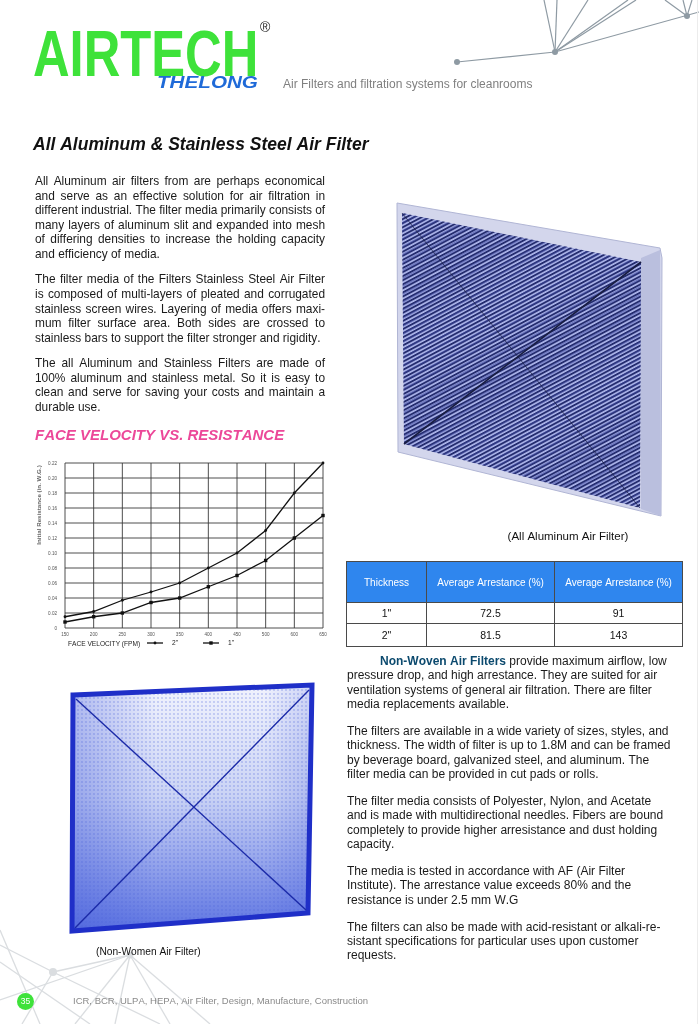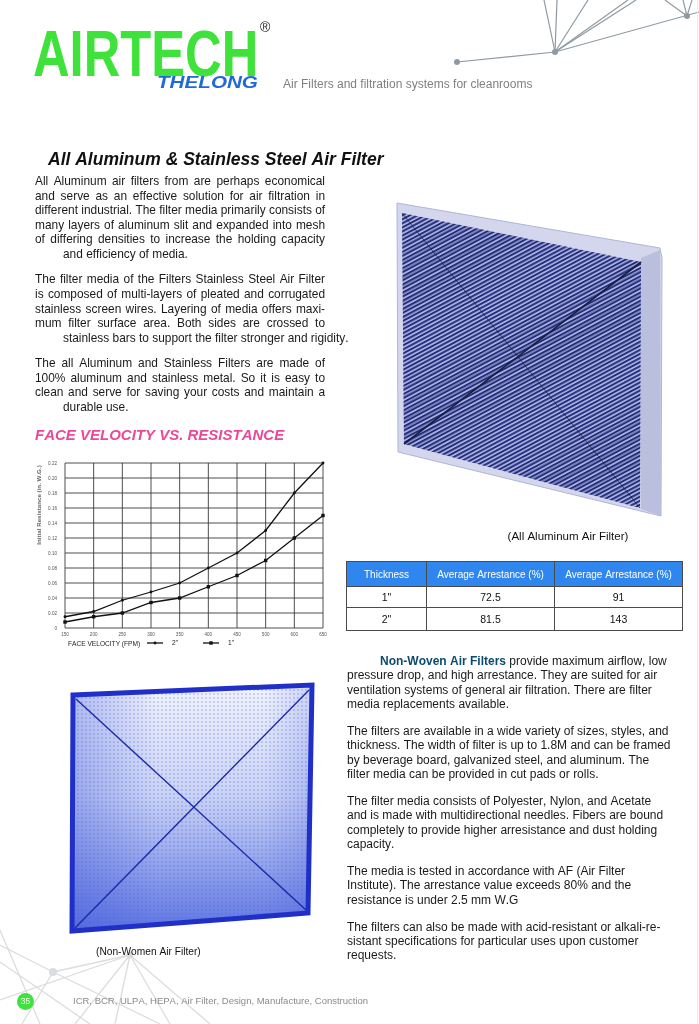--- a/index.html
+++ b/index.html
@@ -15,28 +15,28 @@
     color: #3ee23a; transform: scaleX(0.78); transform-origin: 0 0; white-space: nowrap;
   }
   .logo-reg { position: absolute; left: 260px; top: 19px; font-size: 14px; line-height: 16px; color: #222; }
   .logo-sub {
     position: absolute; left: 157px; top: 75px; font-size: 16.8px; line-height: 16.8px; font-weight: 700;
     font-style: italic; color: #1f6ad8; transform: scaleX(1.23); transform-origin: 0 0; white-space: nowrap;
   }
   .tagline { position: absolute; left: 283px; top: 80px; font-size: 12px; line-height: 9px; color: #808080; white-space: nowrap; }
 
   .title {
-    position: absolute; left: 33px; top: 134px; margin: 15px; font-size: 17.5px; line-height: 20px;
+    position: absolute; left: 33px; top: 134px; margin: 0; font-size: 17.5px; line-height: 20px;
     font-weight: 700; font-style: italic; color: #111; white-space: nowrap;
   }
 
   .col-left { position: absolute; left: 35px; top: 174px; width: 290px; font-size: 11.9px; line-height: 14.55px; }
   .col-left p { margin: 0 0 11.2px 0; }
   .ln { display: block; white-space: nowrap; text-align: justify; text-align-last: justify; }
-  .ln.last { text-align-last: left; margin-left: 28px; }
+  .ln.last { text-align-last: left; }
 
   .chart-heading {
     position: absolute; left: 35px; top: 427px; font-size: 15px; line-height: 16px; font-weight: 700;
     font-style: italic; color: #ec4899; white-space: nowrap;
   }
   #chart-svg { position: absolute; left: 0; top: 440px; width: 340px; height: 220px; overflow: visible; }
   #chart-svg .grid { stroke: #3a3a3a; stroke-width: 0.9; }
   #chart-svg .tick { font-family: "Liberation Sans", sans-serif; font-size: 4.6px; fill: #555; }
   #chart-svg .series { fill: none; stroke: #111; stroke-width: 1.3; }
   #chart-svg .marker { fill: #111; }
@@ -45,21 +45,21 @@
   #chart-svg .legend-text { font-family: "Liberation Sans", sans-serif; font-size: 6.6px; fill: #222; }
 
   .al-img { position: absolute; left: 390px; top: 195px; width: 280px; height: 330px; }
   .al-caption { position: absolute; left: 480px; top: 530px; width: 176px; text-align: center; font-size: 11.5px; line-height: 13px; color: #111; white-space: nowrap; }
 
   .spec-table {
     position: absolute; left: 346px; top: 561px; width: 336px; border-collapse: collapse;
     font-family: "Liberation Sans", sans-serif; table-layout: fixed;
   }
   .spec-table th {
-    background: #2f86ee; color: #ffffff; font-weight: 400; font-size: 10px; height: 24px; padding: 0;
+    background: #2f86ee; color: #ffffff; font-weight: 400; font-size: 10px; height: 24px; padding: 8px;
     border: 1px solid #4a4a4a; text-align: center; white-space: nowrap;
   }
   .spec-table td { font-size: 10.5px; height: 20px; padding: 0; border: 1px solid #4a4a4a; text-align: center; color: #111; background: #fff; }
   .spec-table tr.r2 td { height: 22px; }
 
   .col-right { position: absolute; left: 347px; top: 654px; width: 340px; font-size: 12px; line-height: 14.4px; }
   .col-right p { margin: 0 0 12.4px 0; }
   .col-right .ln { text-align: left; text-align-last: left; }
   .indent { padding-left: 33px; }
   .lead-bold { font-weight: 700; color: #0c4a6e; }

